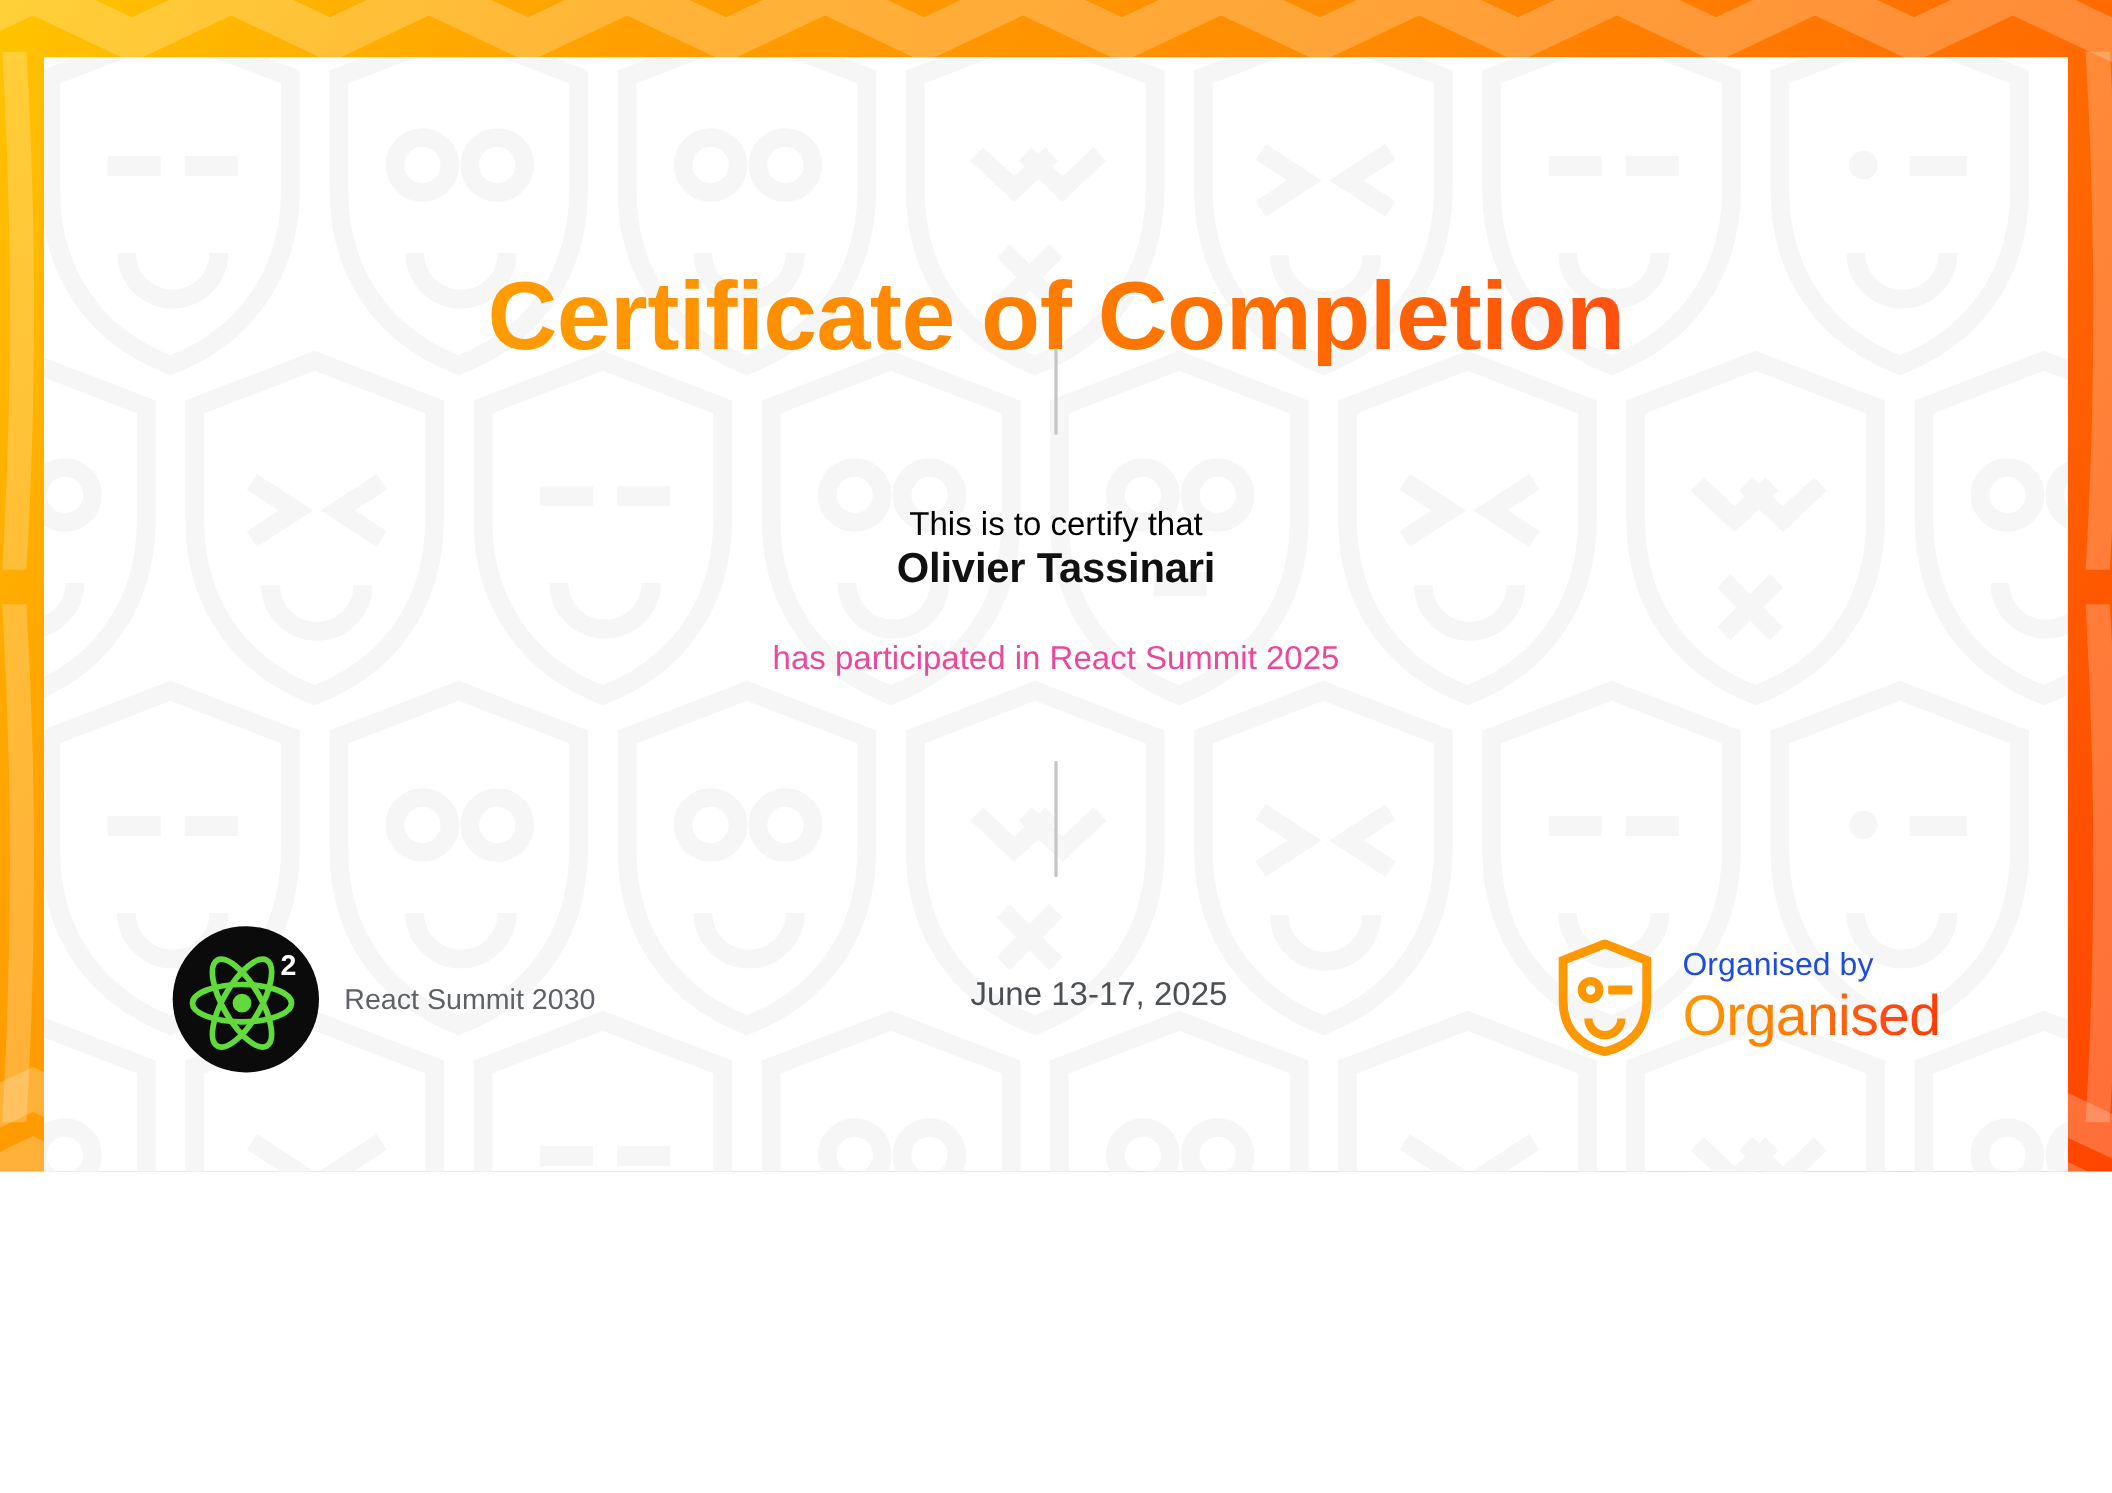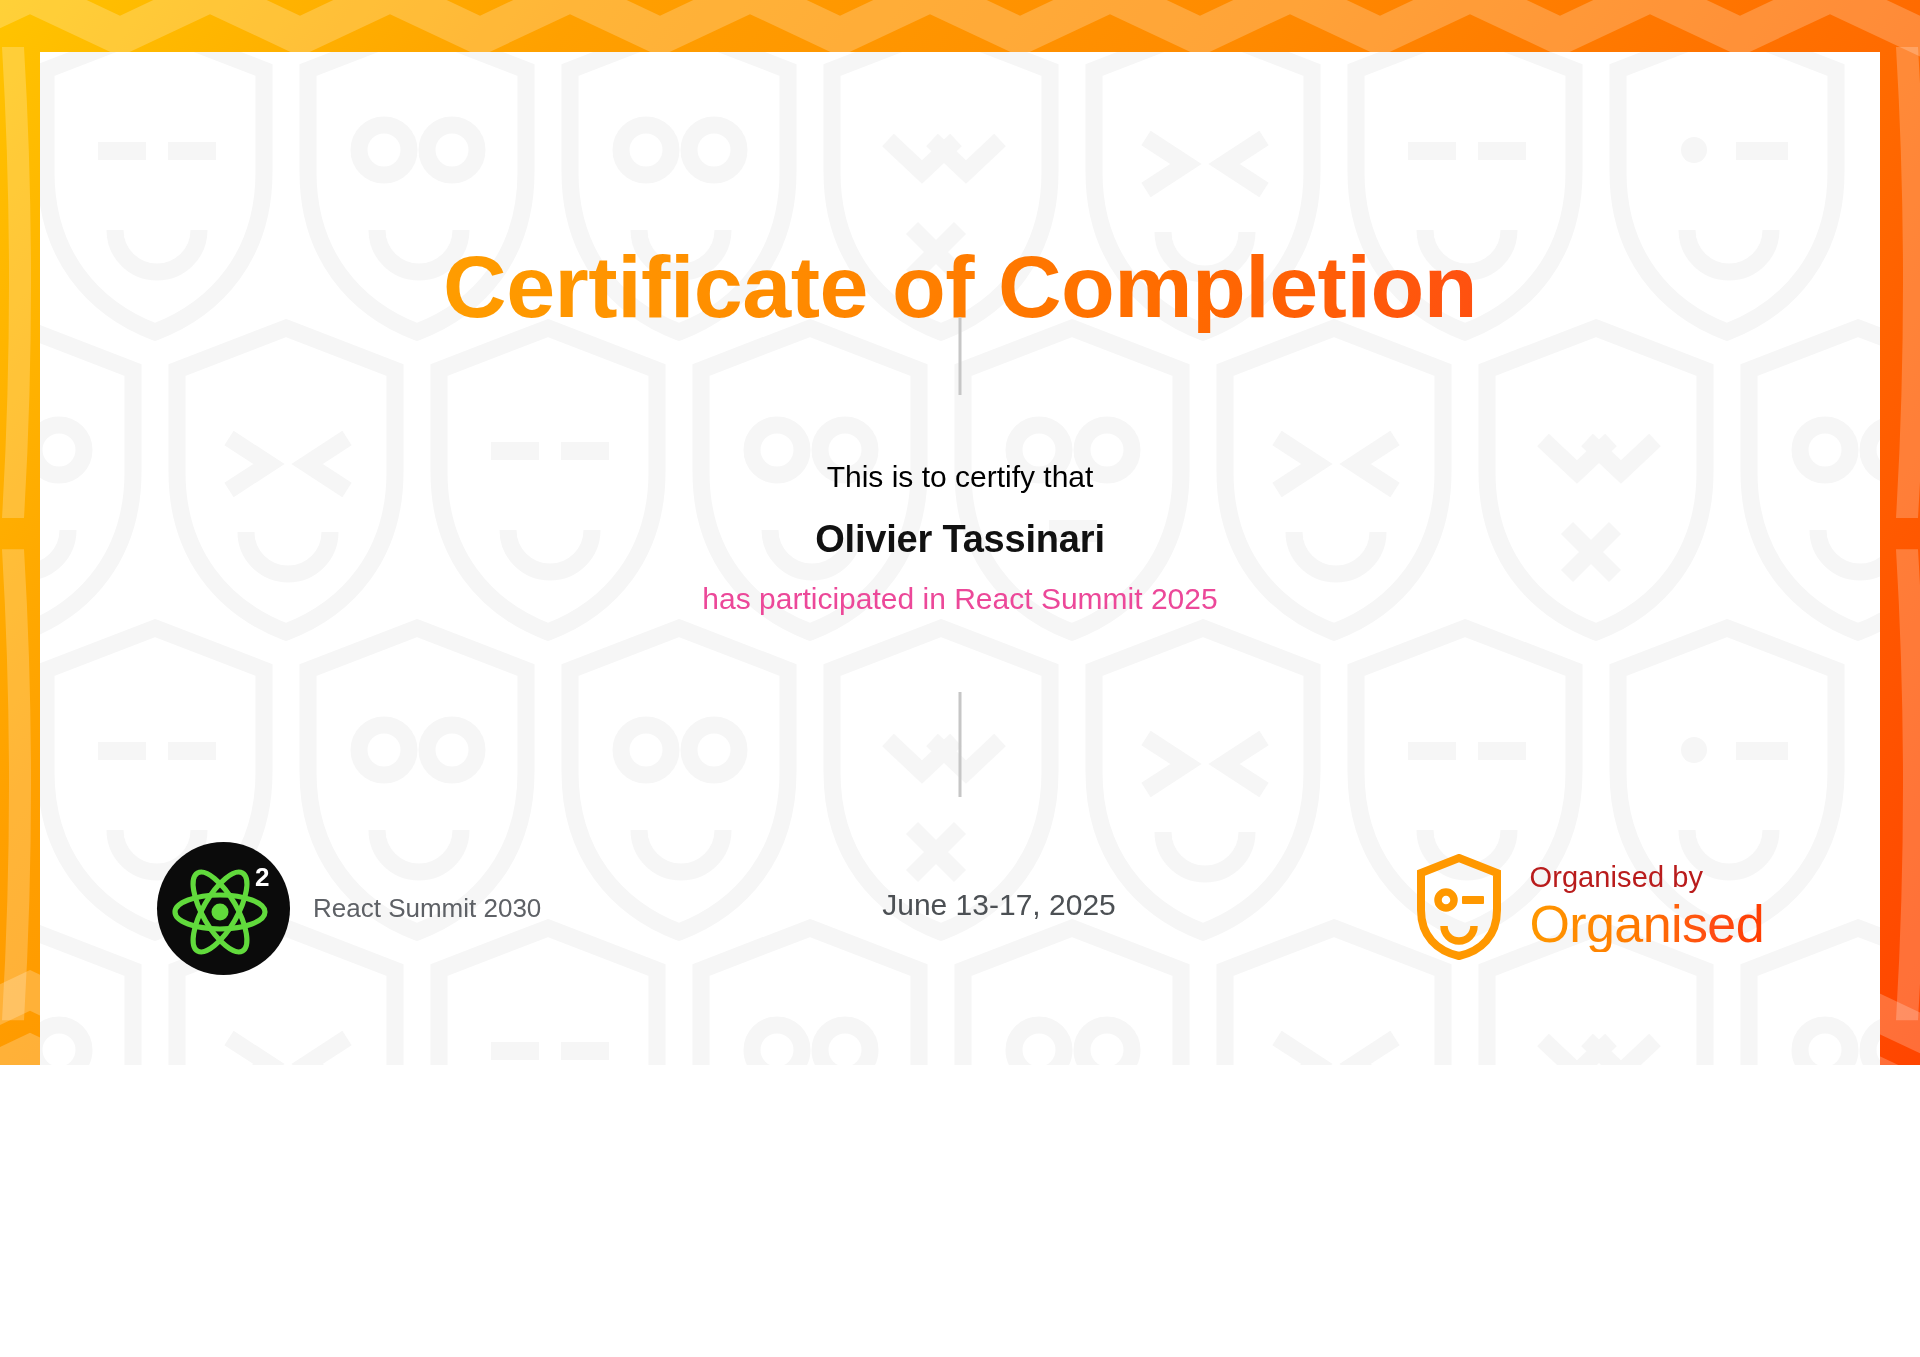--- a/index.html
+++ b/index.html
@@ -95,21 +95,21 @@
     top: 408px;
     left: 0;
     width: 100%;
     text-align: center;
     font-size: 30px;
     color: #000000;
     font-weight: 400;
   }
   .recipient-name {
     position: absolute;
-    top: 466px;
+    top: 444px;
     left: 0;
     width: 100%;
     text-align: center;
     font-size: 38px;
     font-weight: 700;
     color: #111111;
     letter-spacing: -0.2px;
   }
   .participation-line {
     position: absolute;
@@ -180,21 +180,21 @@
     top: 12px;
     display: flex;
     align-items: center;
     gap: 26px;
   }
   .organiser-mark { width: 88px; height: 106px; flex: none; }
   .organiser-mark svg { display: block; width: 88px; height: 106px; }
   .organiser-text { line-height: 1.05; }
   .organiser-label {
     font-size: 29px;
-    color: #b91c1c;
+    color: #1d4ed8;
     letter-spacing: 0.1px;
   }
   .organiser-name {
     font-size: 52px;
     font-weight: 400;
     letter-spacing: -0.6px;
     background: linear-gradient(90deg, #FF9800 0%, #FF7A00 45%, #FF4B14 78%, #FF3D00 100%);
     -webkit-background-clip: text;
     background-clip: text;
     color: transparent;

